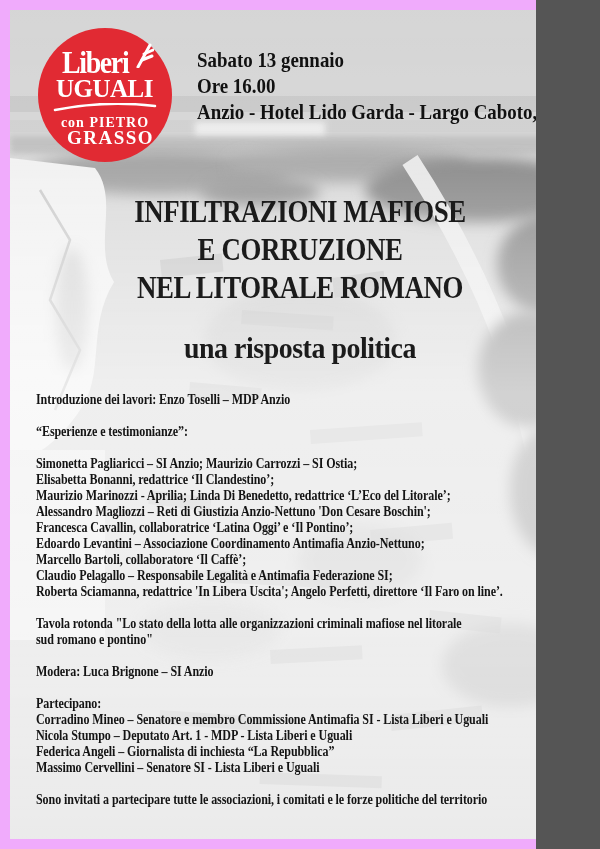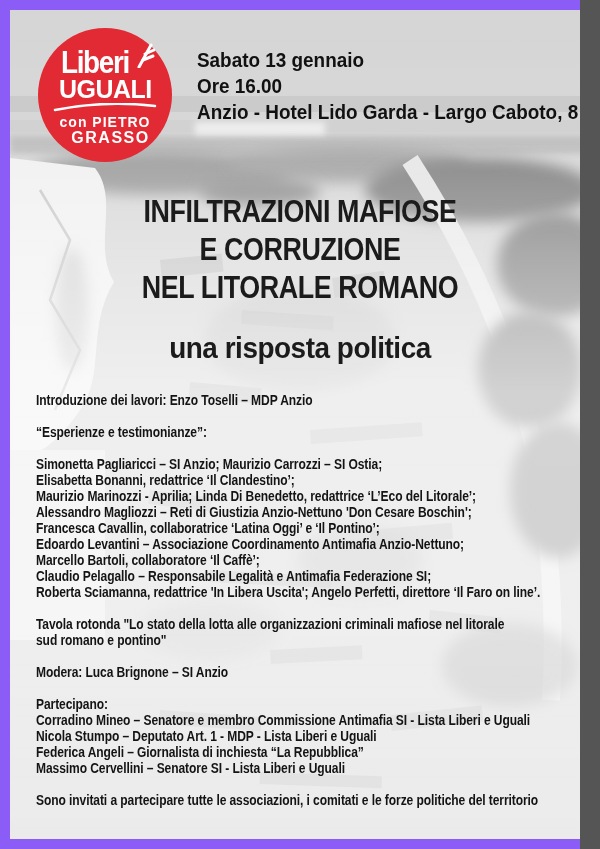--- a/index.html
+++ b/index.html
@@ -1,22 +1,22 @@
 <!DOCTYPE html>
 <html><head>
 <meta charset="utf-8">
 <style>
   html,body{margin:0;padding:0;background:#555;}
   *{box-sizing:border-box;}
   .flyer{
     position:relative;
-    width:580px;height:849px;
-    background:#8b5cf6;
+    width:536px;height:849px;
+    background:#f0abfc;
     overflow:hidden;
-    font-family:Liberation Sans, sans-serif;
+    font-family:Liberation Serif, serif;
   }
   .inner{
     position:absolute;left:10px;top:10px;
     width:580px;height:829px;
     background:#d8d8d8;
     overflow:hidden;
   }
   .bg-photo{position:absolute;left:0;top:0;width:580px;height:829px;}
 
   
@@ -33,21 +33,21 @@
     font-size:31px;font-weight:bold;letter-spacing:-1.5px;line-height:26px;
     transform:scaleX(.9);transform-origin:left bottom;
   }
   .wheat{margin-left:1px;margin-bottom:8px;}
   .logo-uguali{
     font-size:26px;font-weight:bold;letter-spacing:-.5px;line-height:26px;
     transform:scaleX(.96);
   }
   .swoosh{margin-top:1px;}
   .logo-pietro{font-size:14px;font-weight:bold;letter-spacing:1px;margin-top:5px;line-height:11px;}
-  .logo-grasso{font-size:16px;font-weight:bold;letter-spacing:1.5px;line-height:20px;margin-left:11px;}
+  .logo-grasso{font-size:19px;font-weight:bold;letter-spacing:1.5px;line-height:20px;margin-left:11px;}
 
   
   .event-header{
     position:absolute;left:187px;top:37px;
     font-size:21px;font-weight:bold;line-height:26px;color:#111;
     transform:scaleX(.9);transform-origin:left top;
     white-space:nowrap;
   }
 
   

